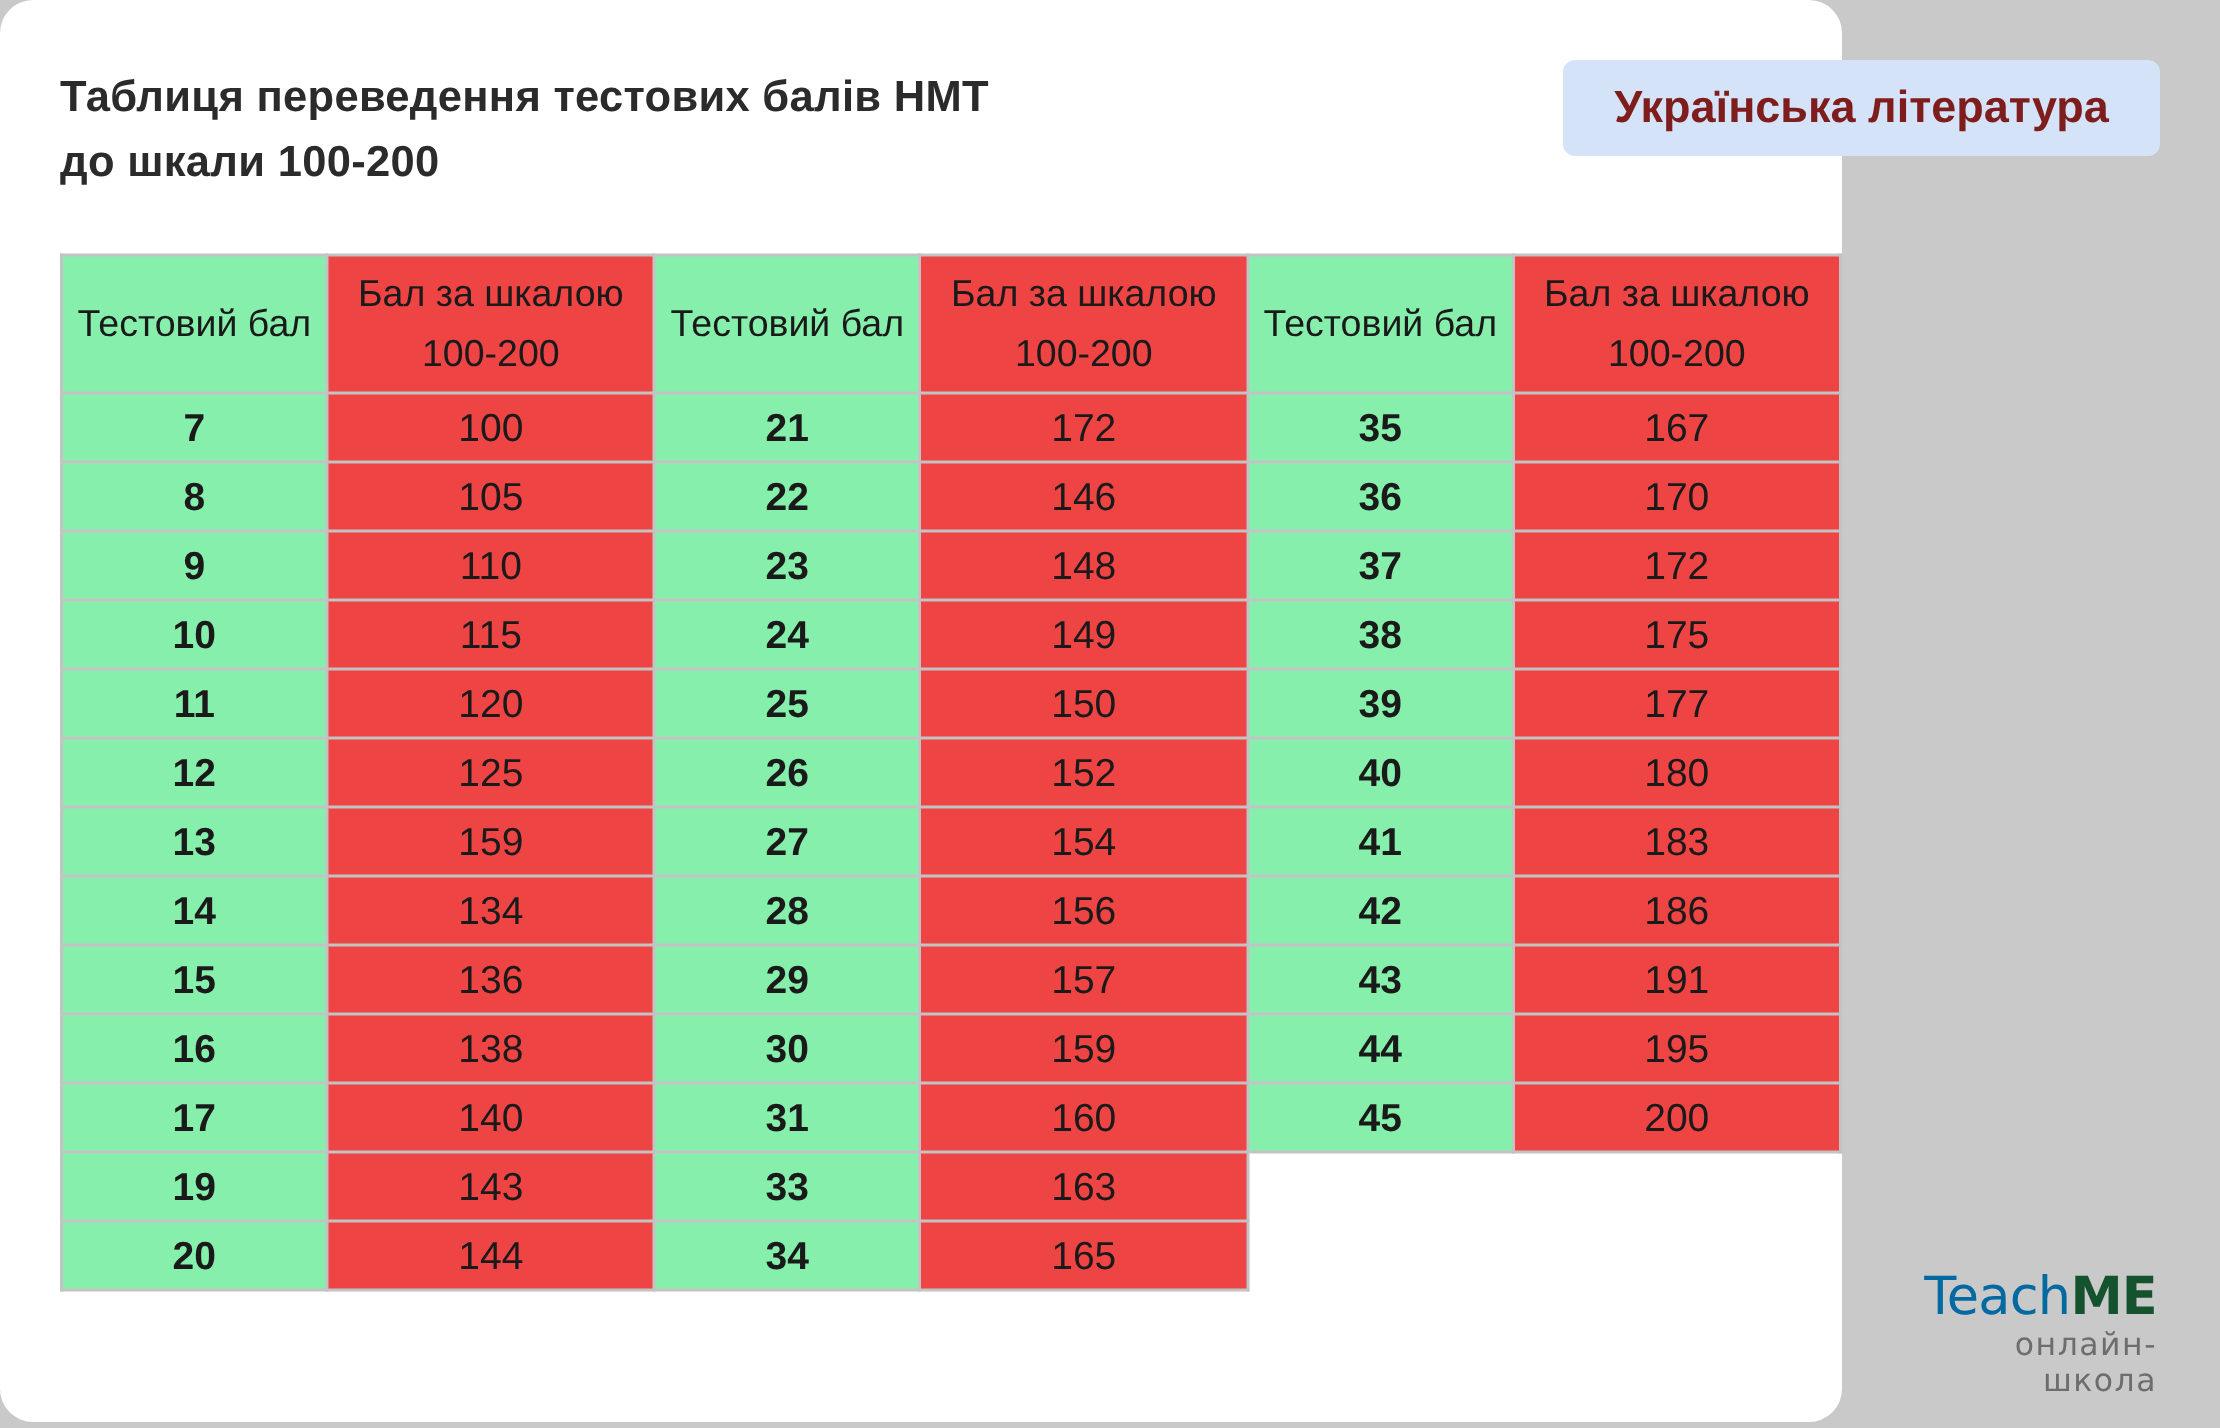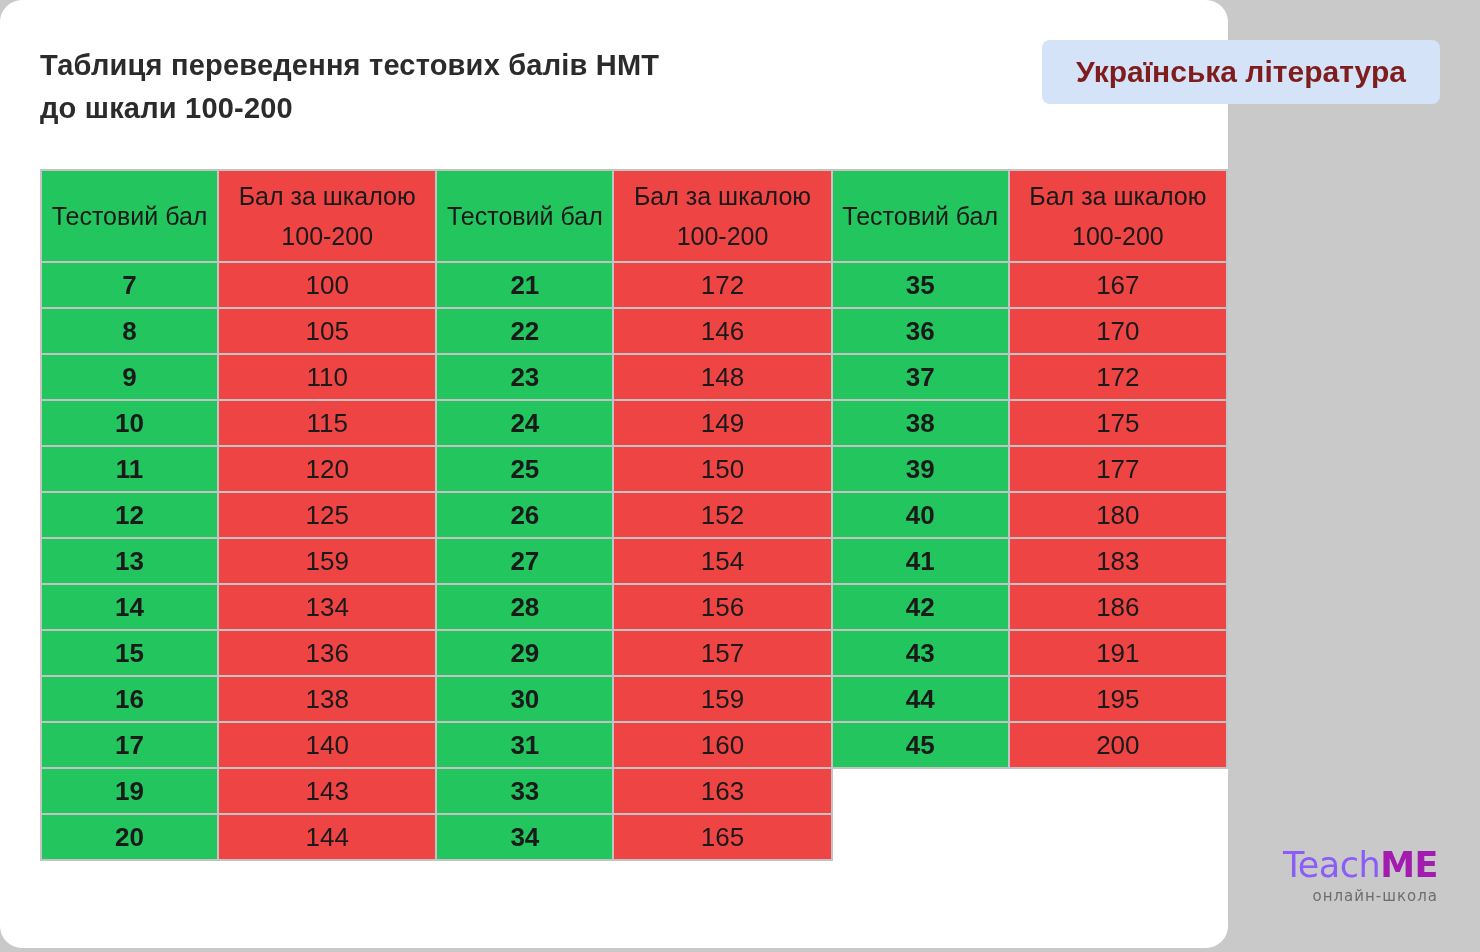--- a/index.html
+++ b/index.html
@@ -35,36 +35,36 @@
   }
   .tbl td, .tbl th {
     border: 2px solid #c3c3c3;
     width: 229px; padding: 0;
     text-align: center; color: #1a1a1a;
   }
   .tbl th {
     height: 90px; font-weight: normal; font-size: 25px; line-height: 40px;
   }
   .tbl td { height: 44px; font-size: 26px; }
-  .blue { background: #22c55e; margin-left: 28px; }
+  .blue { background: #86efac; margin-left: 28px; }
   .white { background: #ef4444; }
   .tbl td.score { font-weight: bold; }
   .tbl td.empty { border: none; background: transparent; }
   .logo {
     position: absolute; left: 1276px; top: 846px;
     width: 162px; text-align: right;
   }
   .logo-main {
     font-size: 35px; line-height: 38px; letter-spacing: -0.5px;
     font-family: "DejaVu Sans", sans-serif;
   }
-  .logo-teach { color: #8b5cf6; }
-  .logo-me { color: #a21caf; font-weight: bold; }
+  .logo-teach { color: #0369a1; }
+  .logo-me { color: #14532d; font-weight: bold; }
   .logo-sub {
-    font-size: 15px; color: #6d6d6d; letter-spacing: 1px; line-height: 24px;
+    font-size: 21px; color: #6d6d6d; letter-spacing: 1px; line-height: 24px;
     font-family: "DejaVu Sans", sans-serif;
   }
 </style>
 </head>
 <body>
 
 <div class="card">
   <div class="title">
     <div>Таблиця переведення тестових балів НМТ</div>
     <div>до шкали 100-200</div>

